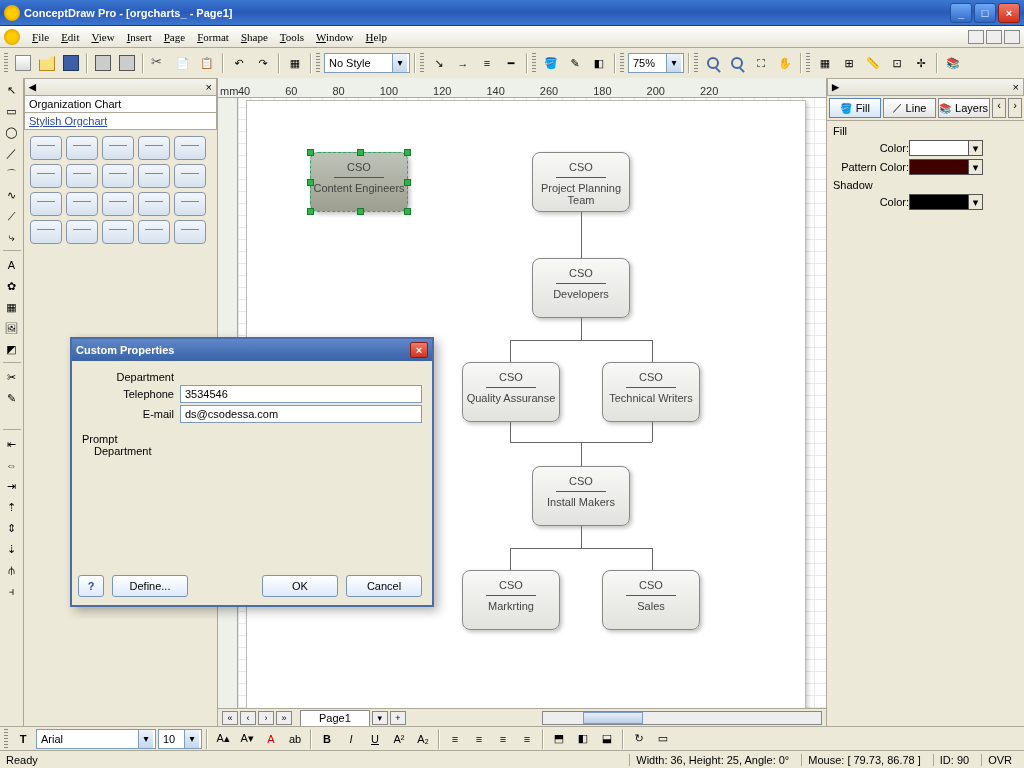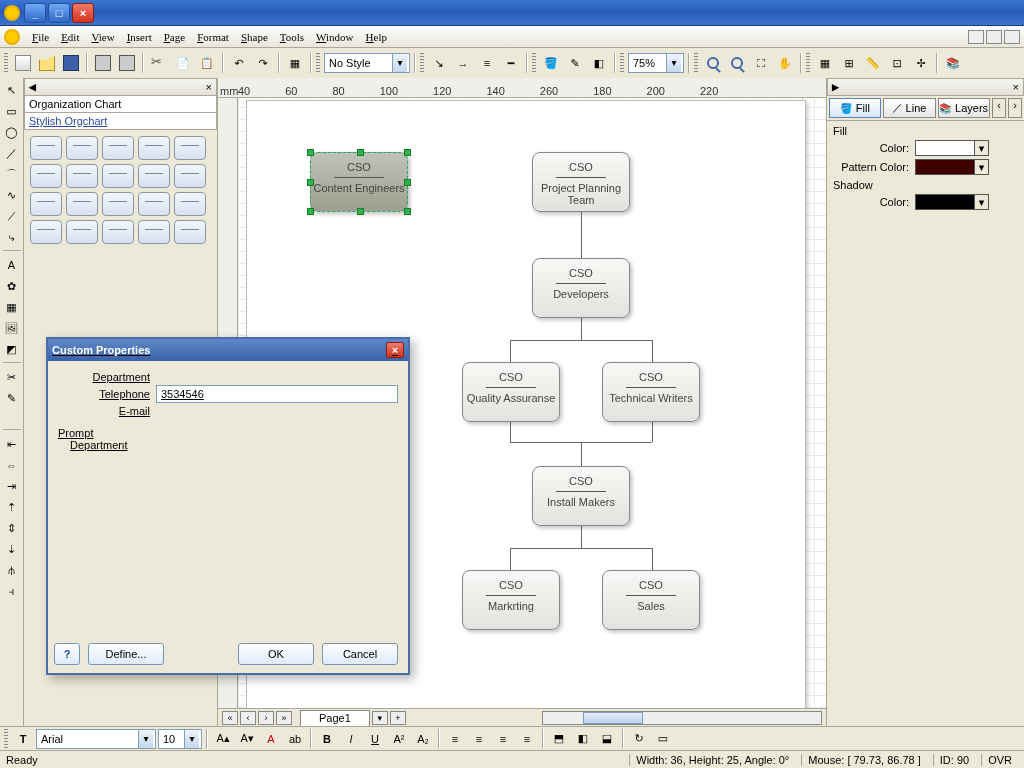--- a/index.html
+++ b/index.html
@@ -69,32 +69,32 @@
 .tabbar .sb{margin-left:auto;width:280px;height:14px;border:1px solid #888;background:#eee;position:relative;}
 .tabbar .sb .thumb{position:absolute;left:40px;width:60px;top:0;bottom:0;background:linear-gradient(180deg,#e9eef7,#bcd0eb);border:1px solid #7b9ccc;}
 
 
 .rightpanel { width: 198px; background: #ece9d8; border-left: 1px solid #aca899; }
 .proptabs{display:flex;gap:2px;padding:2px;border-bottom:1px solid #aca899;}
 .ptab{flex:1;height:20px;border:1px solid #888;background:linear-gradient(180deg,#fff,#e5e5e5);display:flex;align-items:center;justify-content:center;gap:3px;font-size:10px;}
 .ptab.active{background:linear-gradient(180deg,#fff,#d6e5f7);border-color:#5a82c3;}
 .propsec{padding:4px 6px;font-size:10px;}
 .proprow{display:flex;align-items:center;margin:3px 0;}
-.proprow label{width:76px;text-align:right;margin-right:6px;}
+.proprow label{width:76px;text-align:right;}
 .swatch{width:60px;height:16px;border:1px solid #555;}
 .proprow .combo{width:74px;}
 
 
 .fmtbar { position: absolute; left:0; right:0; bottom: 18px; height: 24px; background:#ece9d8; border-top:1px solid #aca899; display:flex; align-items:center; gap:2px; padding:0 4px;}
 .statusbar { position: absolute; left:0; right:0; bottom:0; height:18px; background:#ece9d8; border-top:1px solid #aca899; display:flex; align-items:center; padding:0 6px; font-size:11px; gap:6px;}
 .statusbar .sect{border-left:1px solid #aca899;padding:0 6px;margin-left:auto;}
 .statusbar .sect~.sect{margin-left:0;}
 
 
-.dialog { position: absolute; left: 46px; top: 337px; width: 364px; height: 338px; background: #ece9d8; border: 2px solid #4a6da8; box-shadow: 4px 4px 10px rgba(0,0,0,.3); text-decoration: underline; }
+.dialog { position: absolute; left: 70px; top: 337px; width: 364px; height: 270px; background: #ece9d8; border: 2px solid #4a6da8; box-shadow: 4px 4px 10px rgba(0,0,0,.3); }
 .dlg-title { height: 22px; background: linear-gradient(180deg,#5f87c9,#3a63a8); color: #fff; font-weight: bold; display: flex; align-items: center; padding: 0 4px; }
 .dlg-title .dclose{margin-left:auto;width:18px;height:16px;background:linear-gradient(180deg,#f07a6a,#d1331e);border:1px solid #8a1d0f;border-radius:2px;text-align:center;line-height:14px;color:#fff;font-weight:bold;}
 .dlg-body { padding: 8px 10px; }
 .dlg-row { display: flex; align-items: center; margin: 2px 0; }
 .dlg-row label { width: 92px; text-align: right; margin-right: 6px; font-size:11px; }
 .dlg-row input { flex: 1; height: 18px; border: 1px solid #7f9db9; padding: 0 4px; font-size:11px; }
 .dlg-prompt{margin-top:10px;}
 .dlg-prompt .h{font-size:11px;}
 .dlg-prompt .v{margin-left:12px;font-size:11px;}
 .dlg-btns { position:absolute; left:6px; right:10px; bottom:8px; display:flex; gap:8px; align-items:center;}
@@ -110,20 +110,21 @@
 .ic-print{background:#ccc;border:1px solid #555;}
 .ic-cut{color:#555;font-size:13px;line-height:14px;}
 .ic-zoom{border:2px solid #4466aa;border-radius:50%;width:12px;height:12px;position:relative;}
 .ic-zoom::after{content:"";position:absolute;right:-4px;bottom:-4px;width:6px;height:2px;background:#4466aa;transform:rotate(45deg);}
 </style>
 </head>
 <body>
 
 <div class="titlebar">
   <div class="logo"></div>
+  <div class="title">ConceptDraw Pro - [orgcharts_ - Page1]</div>
   <div class="winctl">
     <div>_</div>
     <div>□</div>
     <div class="close">×</div>
   </div>
 </div>
 
 <div class="menubar">
   <div class="mlogo"></div>
   <div class="menuitem">File</div>
@@ -472,20 +473,21 @@
   <div class="dlg-body">
     <div class="dlg-row">
         <label>Department</label>
       </div>
     <div class="dlg-row">
         <label>Telephone</label>
         <input value="3534546" style="">
       </div>
     <div class="dlg-row">
         <label>E-mail</label>
+        <input value="ds@csodessa.com" style="">
       </div>
     <div class="dlg-prompt">
       <div class="h">Prompt</div>
       <div class="v">Department</div>
     </div>
   </div>
   <div class="dlg-btns">
     <div class="help">?</div>
     <button>Define...</button>
     <div class="sp"></div>

